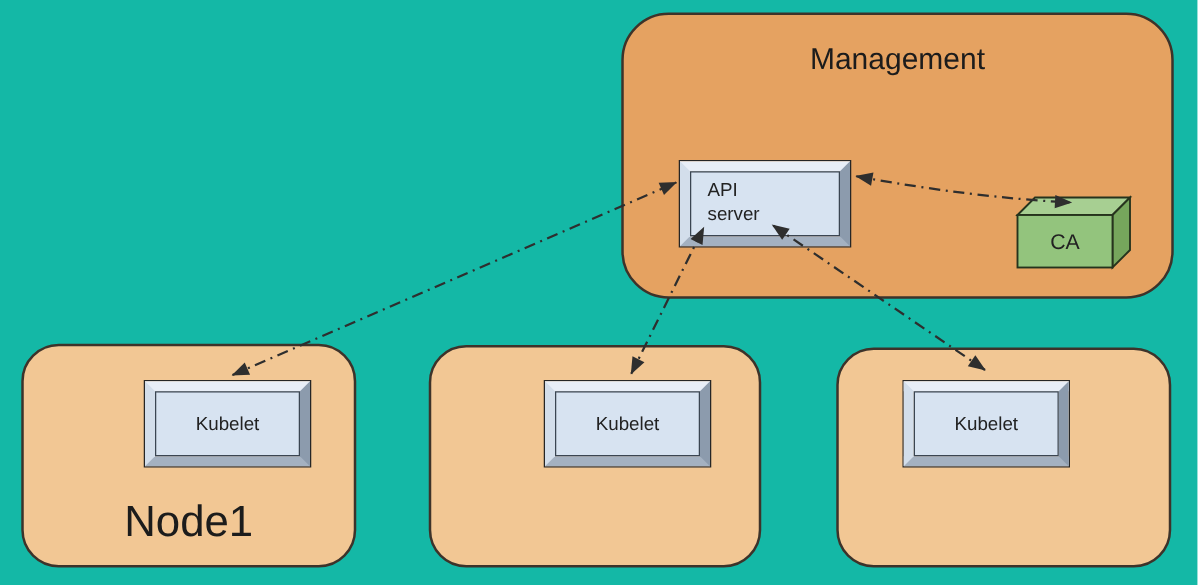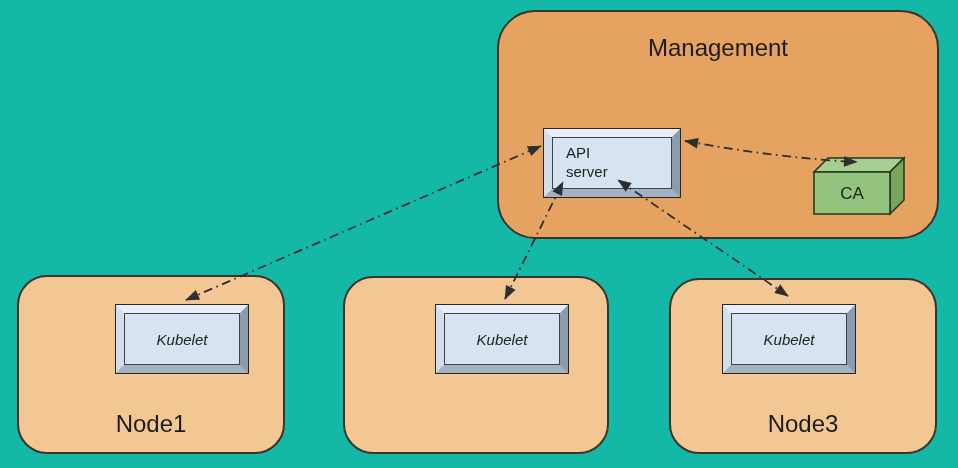--- a/index.html
+++ b/index.html
@@ -41,21 +41,21 @@
     text-align: center;
     font-size: 24px;
     line-height: 1.2;
     color: var(--text, #1c1c1c);
   }
   .management .group-title { top: 22px; }
   .node-title {
     position: absolute;
     left: 0; right: 0; bottom: 14px;
     text-align: center;
-    font-size: 24px;
+    font-size: 35px;
     color: var(--text, #1c1c1c);
   }
 
   
   .bevel-box {
     position: absolute;
     box-sizing: border-box;
     border: 1.5px solid #262626;
   }
   .bevel-frame {
@@ -79,21 +79,21 @@
     font-size: 15px;
     color: #222;
   }
   .api-box { left: 543px; top: 106px; width: 138px; height: 70px; margin-top: 22px; }
   .api-box .bevel-face {
     justify-content: flex-start;
     padding-left: 13px;
     line-height: 1.25;
     white-space: pre-line;
   }
-  .kubelet { width: 134px; height: 70px; font-style: italic; }
+  .kubelet { width: 134px; height: 70px; }
   .kubelet-1 { left: 96px; top: 27px; }
   .kubelet-2 { left: 90px; top: 26px; }
   .kubelet-3 { left: 51px; top: 24px; }
 
   
   .arrow-layer, .ca-svg {
     position: absolute;
     pointer-events: none;
   }
   .arrow-layer { left: 0; top: 0; }
@@ -150,21 +150,20 @@
       </div>
     </div>
   </div>
 
   <div class="group-box node node3">
     <div class="bevel-box kubelet kubelet-3">
       <div class="bevel-frame">
         <div class="bevel-face">Kubelet</div>
       </div>
     </div>
-    <div class="node-title">Node3</div>
   </div>
 
   <svg class="arrow-layer" width="958" height="468" viewBox="0 0 958 468">
     <defs>
       <marker id="ah" viewBox="0 0 10 8" refX="9" refY="4" markerWidth="8.5" markerHeight="6.8" orient="auto-start-reverse">
         <path d="M0.5,0.5 L9.5,4 L0.5,7.5 z" fill="#2e2e2e"></path>
       </marker>
     </defs>
     <path class="arrow" d="M 186,300 L 541,146" marker-start="url(#ah)" marker-end="url(#ah)"></path>
     <path class="arrow" d="M 505,299 L 563,182" marker-start="url(#ah)" marker-end="url(#ah)"></path>

